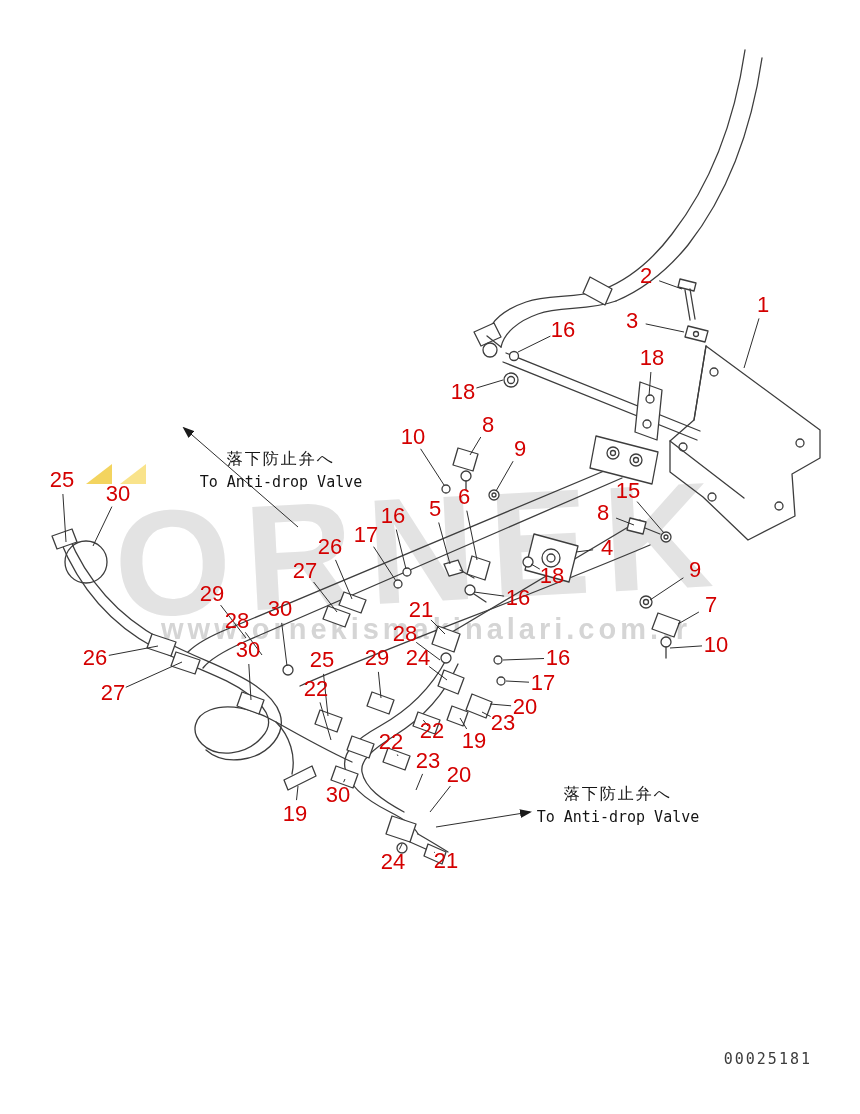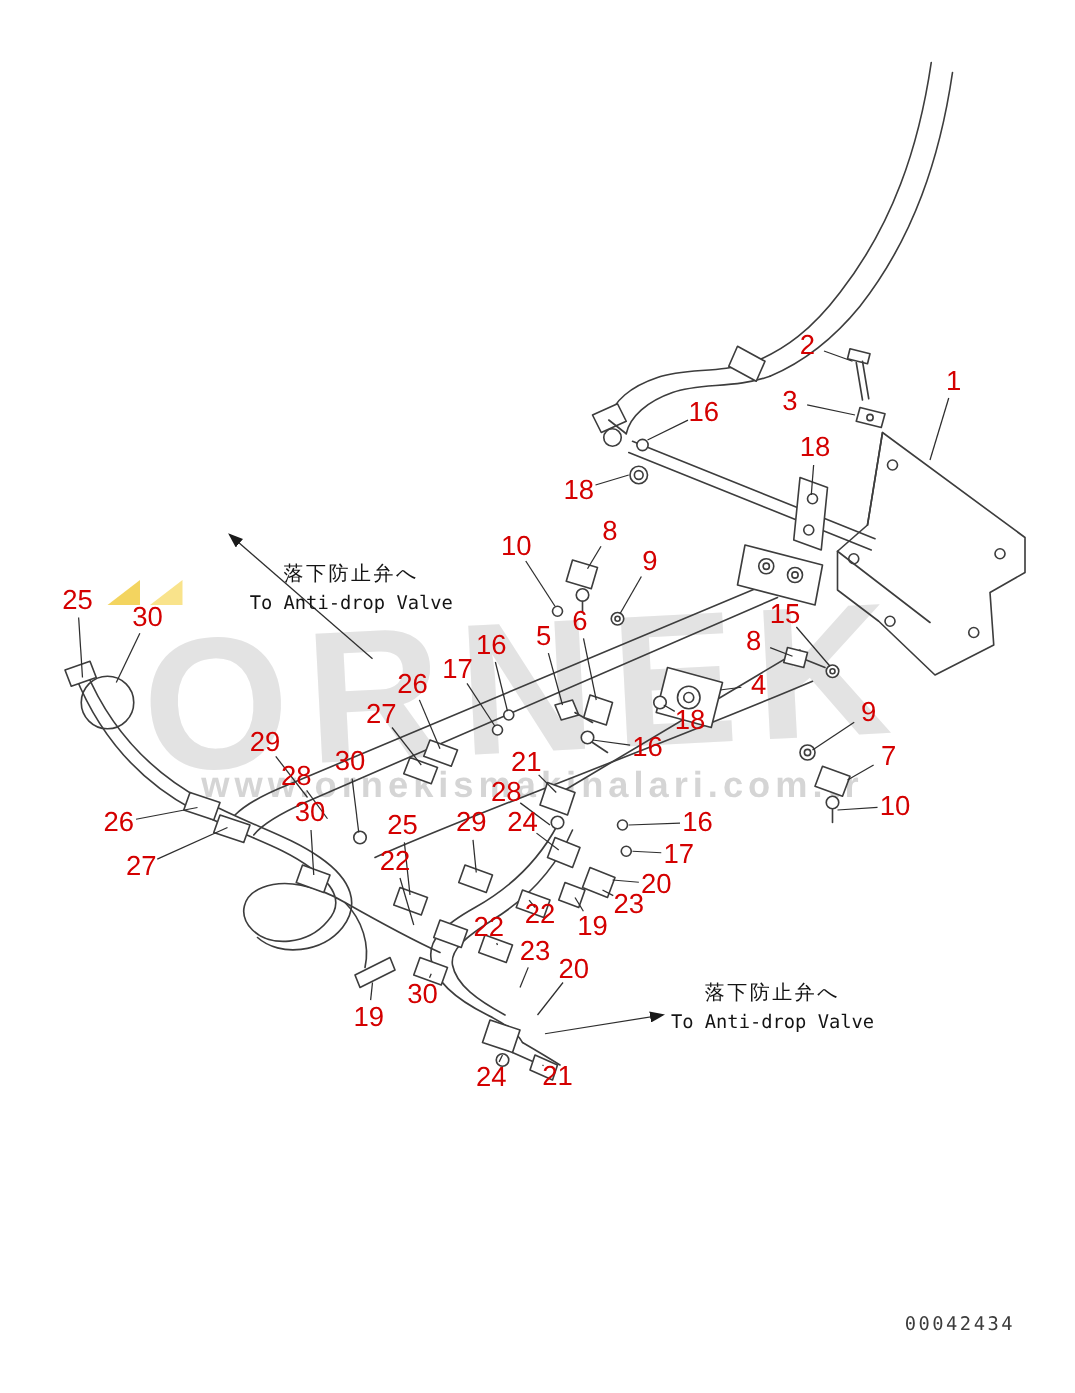--- a/index.html
+++ b/index.html
@@ -309,14 +309,14 @@
       <div class="annotation" style="left: 281px; top: 470px;">
         <div class="jp">落下防止弁へ</div>
         <div class="en">To Anti-drop Valve</div>
       </div>
       <div class="annotation" style="left: 618px; top: 805px;">
         <div class="jp">落下防止弁へ</div>
         <div class="en">To Anti-drop Valve</div>
       </div>
     </div>
 
-  <div class="drawing-number">00042434</div>
+  <div class="drawing-number">00025181</div>
 </div>
 
 </body></html>

